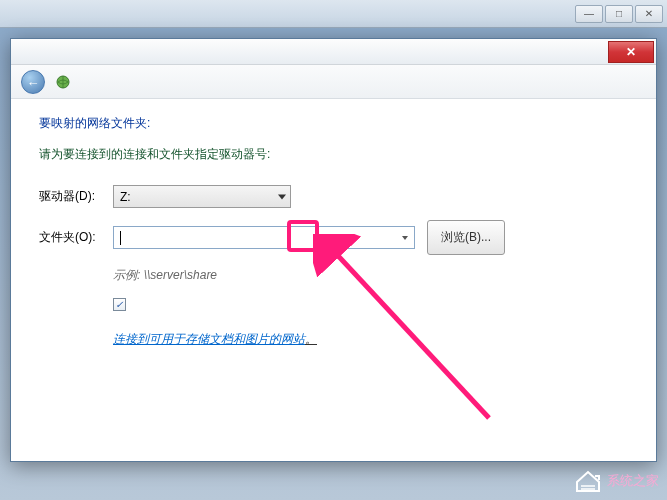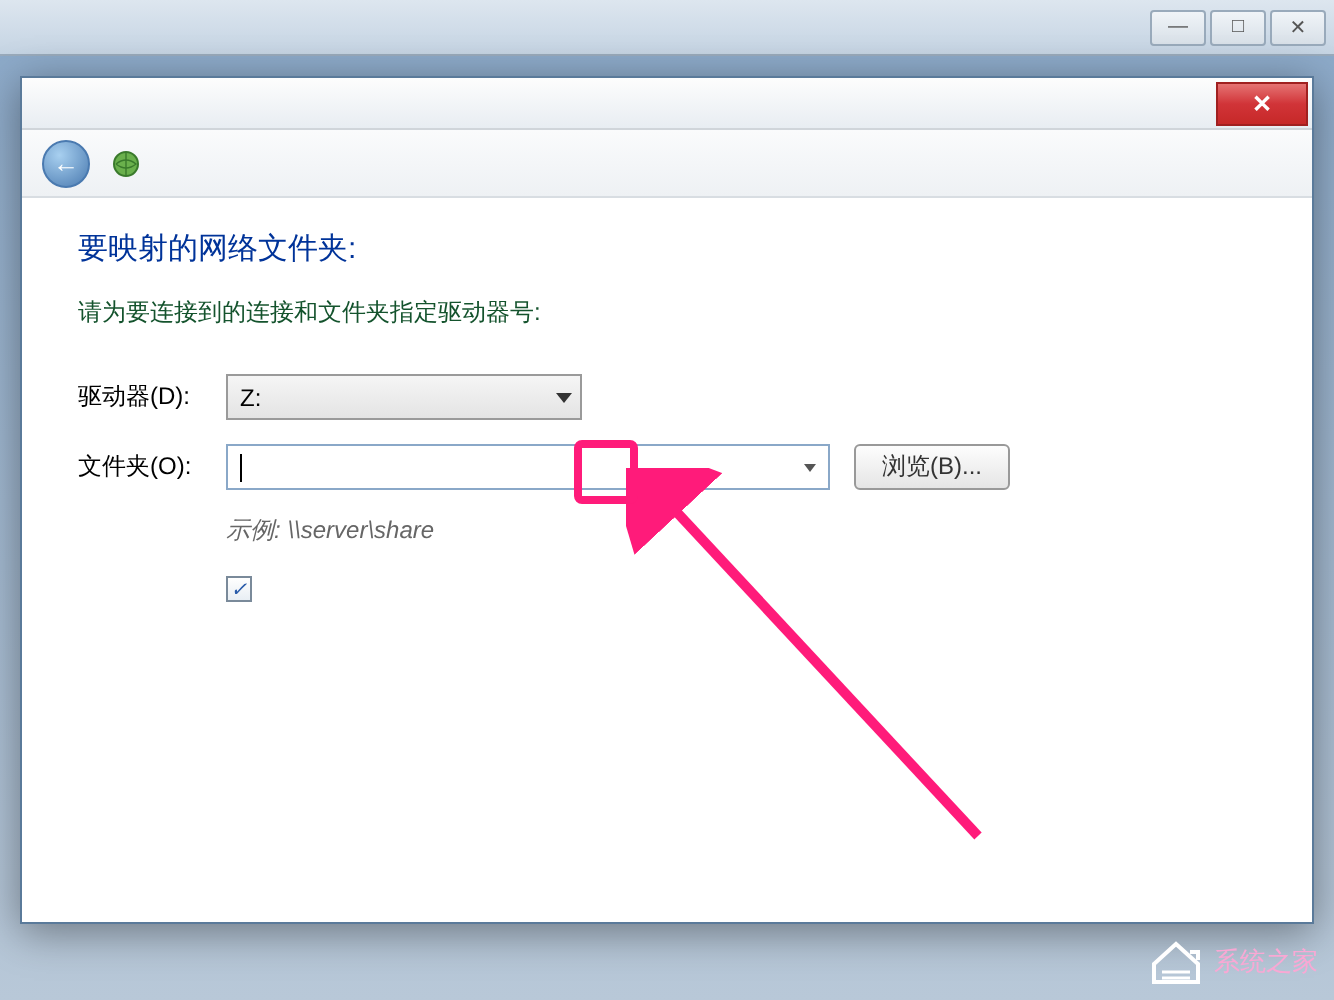--- a/index.html
+++ b/index.html
@@ -110,21 +110,21 @@
     .header-title {
       color: #333;
     }
 
     
     .content {
       padding: 16px 28px 12px 28px;
     }
     .main-heading {
       color: #003399;
-      font-size: 15px;
+      font-size: 12px;
       margin-bottom: 14px;
     }
     .instruction {
       color: #14532d;
       margin-bottom: 22px;
     }
 
     
     .form-row {
       display: flex;
@@ -177,21 +177,21 @@
       border-right: 3px solid transparent;
       border-top: 4px solid #555;
     }
     .text-cursor {
       width: 1px;
       height: 14px;
       background: #000;
     }
     .browse-btn {
       width: 78px;
-      height: 23px;
+      height: 35px;
       margin-left: 12px;
       border: 1px solid #999;
       background: linear-gradient(to bottom, #fdfdfd, #e5e5e5);
       border-radius: 3px;
       display: flex;
       align-items: center;
       justify-content: center;
       color: #333;
     }
 
@@ -319,20 +319,23 @@
     <div class="indent-block">
       <div class="example-text">
         <span>示例:</span> <span>\\server\share</span>
       </div>
 
       <div class="checkbox-row">
         <div class="checkbox">✓</div>
       </div>
 
 
+      <div>
+        <a class="link-text">连接到可用于存储文档和图片的网站</a><span class="link-text-plain">。</span>
+      </div>
     </div>
   </div>
 
   <div class="highlight-box" style="top:181px; left:276px; width:32px; height:32px;"></div>
 
   <svg class="arrow-svg" style="top:195px; left:302px; width:190px; height:200px;">
     <defs>
       <marker id="arrowhead" markerWidth="12" markerHeight="12" refX="3" refY="6" orient="auto">
         <polygon points="0 0, 12 6, 0 12" fill="#ff1b7a"></polygon>
       </marker>

